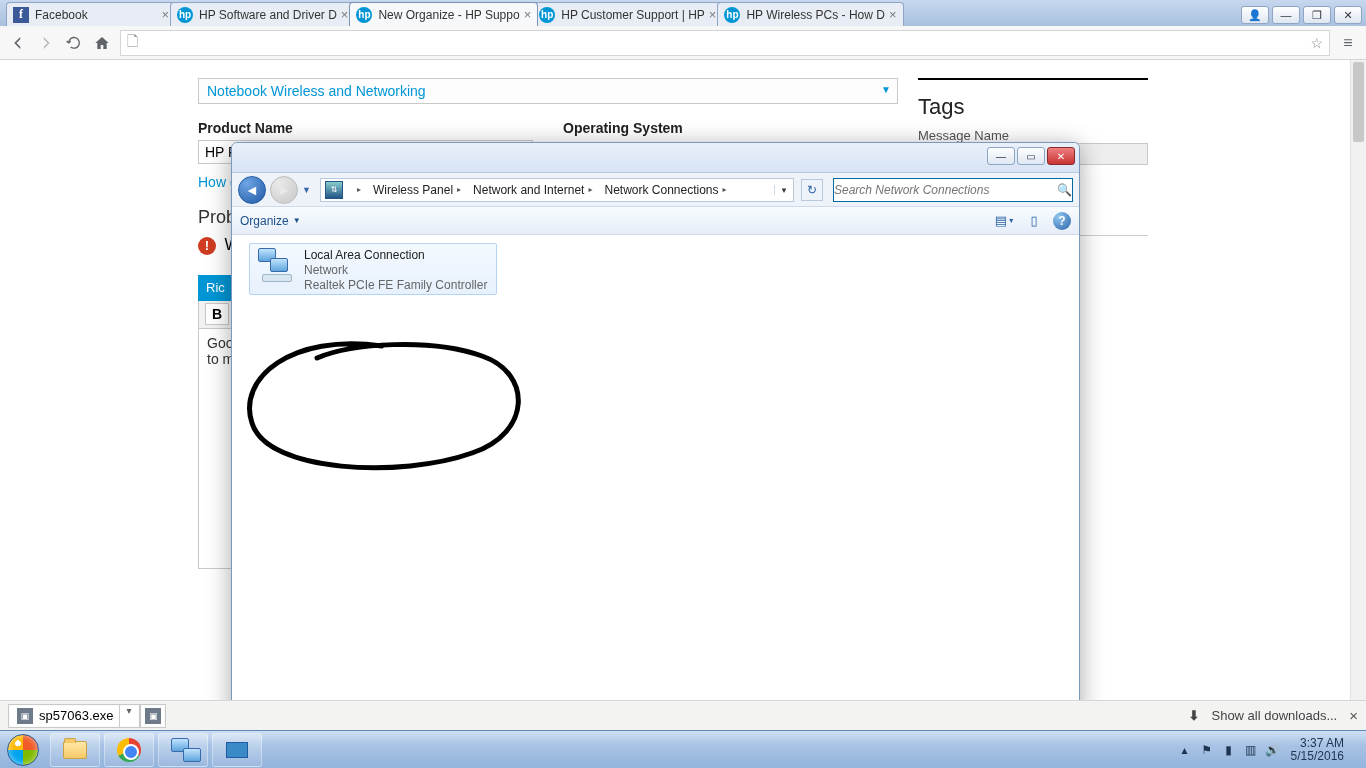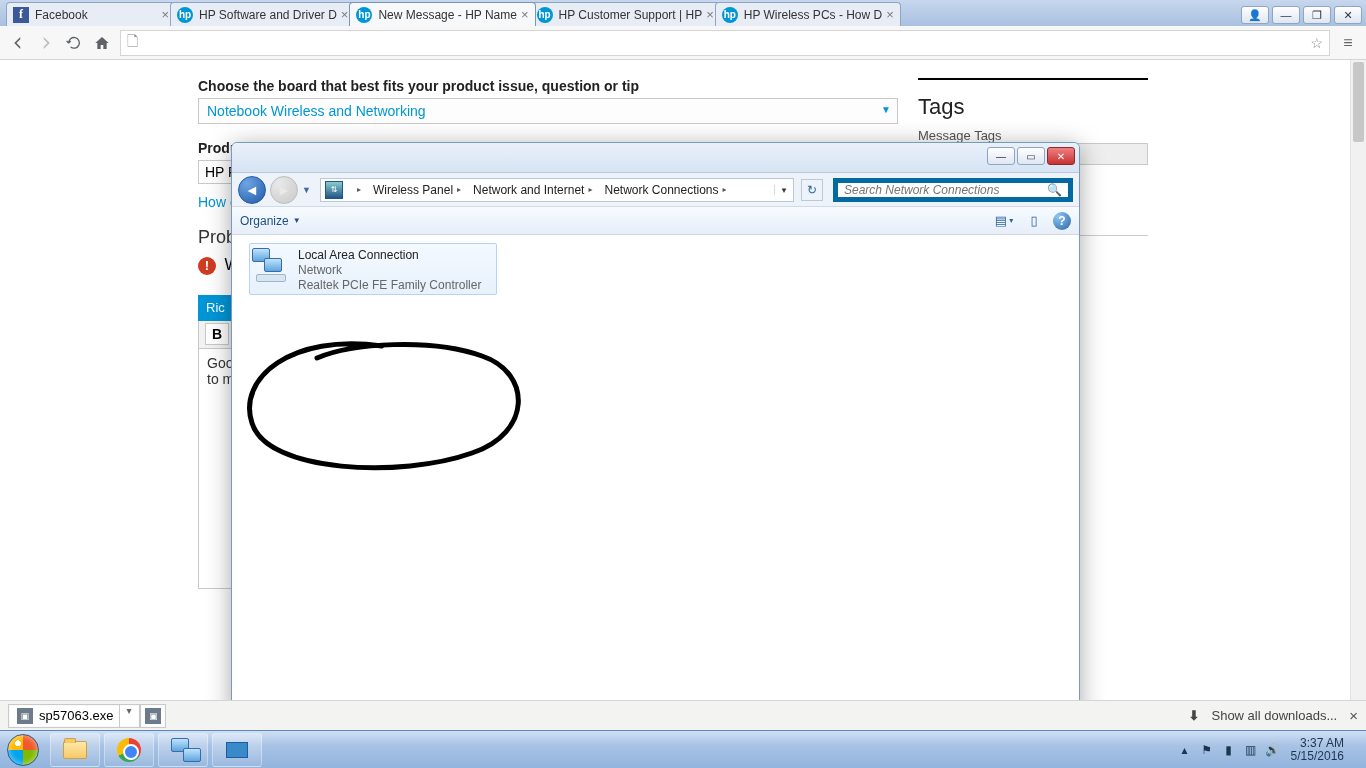--- a/index.html
+++ b/index.html
@@ -59,32 +59,32 @@
   .circ-btn { width:28px; height:28px; border-radius:50%; background:radial-gradient(circle at 30% 25%,#6fa5e4,#1f5aa6); border:1px solid #1f5aa6; display:flex; align-items:center; justify-content:center; color:#fff; font-size:14px;}
   .circ-btn.disabled { background:radial-gradient(circle at 30% 25%,#e9e9e9,#c9c9c9); border-color:#bdbdbd; color:#e9e9e9;}
   .circ-dd { width:14px; color:#3a6aa9; font-size:9px;}
   .breadcrumb-box { flex:1; height:24px; border:1px solid #b9c8db; background:#fff; display:flex; align-items:center; font-size:12px; color:#222;}
   .bc-seg { padding:0 6px; display:flex; align-items:center; height:100%;}
   .bc-seg .arr { margin-left:4px; font-size:8px; color:#555;}
   .bc-app { width:18px; height:18px; margin:0 4px; background:linear-gradient(#8cc,#258); border:1px solid #258; display:flex; align-items:center; justify-content:center; font-size:8px; color:#fff;}
   .bc-right { margin-left:auto; display:flex; align-items:center; border-left:1px solid #cfd9e8;}
   .bc-dd { width:18px; text-align:center; font-size:9px; color:#333;}
   .bc-refresh { width:22px; height:22px; border:1px solid #b9c8db; margin-left:3px; color:#2a63a7; display:flex; align-items:center; justify-content:center; font-size:12px;}
-  .search-box { width:240px; height:24px; border:5px solid #0369a1; background:#fff; margin-left:6px; display:flex; align-items:center; padding:0 6px; font-size:12px;}
+  .search-box { width:240px; height:24px; border:1px solid #0369a1; background:#fff; margin-left:6px; display:flex; align-items:center; padding:0 0; font-size:12px;}
   .search-box input { border:none; flex:1; font-style:italic; color:#888; font-size:12px; outline:none;}
   .search-ic { color:#2a63a7; }
 
   .exp-cmd { height:28px; background:linear-gradient(#f7fbff,#e6eef8); border-bottom:1px solid #cfd9e8; display:flex; align-items:center; padding:0 8px;}
   .organize { color:#1d4f87; font-size:12px; display:flex; align-items:center; gap:4px;}
   .cmd-right { margin-left:auto; display:flex; align-items:center; gap:8px;}
   .cmd-btn { width:22px; height:20px; border:1px solid transparent; display:flex; align-items:center; justify-content:center; color:#2a63a7; font-size:13px;}
   .cmd-help { width:18px; height:18px; border-radius:50%; background:radial-gradient(circle at 30% 25%,#8fc7f2,#2a63a7); color:#fff; font-size:12px; font-weight:bold; display:flex; align-items:center; justify-content:center;}
 
   .exp-body { position:absolute; top:94px; left:1px; right:1px; bottom:1px; background:#fff;}
-  .conn-item { position:absolute; left:16px; top:6px; width:248px; height:52px; border:1px solid #b7d3f3; background:linear-gradient(#f4f9ff,#e7f1fc); display:flex; padding:4px 2px; border-radius:2px;}
+  .conn-item { position:absolute; left:16px; top:6px; width:248px; height:52px; border:1px solid #b7d3f3; background:linear-gradient(#f4f9ff,#e7f1fc); display:flex; padding:4px 8px; border-radius:2px;}
   .conn-ic { width:40px; height:40px; margin-right:6px; position:relative;}
   .mon { position:absolute; width:18px; height:14px; background:linear-gradient(#bfe3ff,#5ea5dd); border:1px solid #3a6aa9; border-radius:2px;}
   .mon.a { left:0; top:0;}
   .mon.b { left:12px; top:10px;}
   .plug { position:absolute; left:4px; top:26px; width:30px; height:8px; background:#d8e6f2; border:1px solid #9fb5c9; border-radius:2px;}
   .conn-text { font-size:12px; line-height:15px; color:#222;}
   .conn-text .sub { color:#666;}
 
   
   .annotation { position:absolute; left:232px; top:338px; pointer-events:none;}
@@ -135,21 +135,21 @@
     <span class="favicon">
         <span class="hp-ic">hp</span>
       </span>
     <span class="title">HP Software and Driver D</span>
     <span class="tab-close">×</span>
   </div>
   <div class="tab active">
     <span class="favicon">
         <span class="hp-ic">hp</span>
       </span>
-    <span class="title">New Message - HP Name</span>
+    <span class="title">New Organize - HP Suppo</span>
     <span class="tab-close">×</span>
   </div>
   <div class="tab">
     <span class="favicon">
         <span class="hp-ic">hp</span>
       </span>
     <span class="title">HP Customer Support | HP</span>
     <span class="tab-close">×</span>
   </div>
   <div class="tab">
@@ -191,21 +191,20 @@
   <div class="omnibox">
     <span class="page-ic">🗋</span>
     <span class="star">☆</span>
   </div>
   <span class="menu-btn">≡</span>
 </div>
 
 <div class="page-area">
  <div class="page-inner">
   <div class="main-col">
-    <div class="field-label">Choose the board that best fits your product issue, question or tip</div>
     <div class="select-box">
       <span>Notebook Wireless and Networking</span>
       <span class="dd-arrow">▼</span>
     </div>
     <div class="two-col">
       <div>
         <div class="field-label">Product Name</div>
         <input class="hp-input" value="HP Pa" style="">
         <span class="link">How d</span>
       </div>
@@ -227,21 +226,21 @@
       <div class="bold-btn">B</div>
     </div>
     <div class="editor-body">
       <div>Good</div>
       <div>to ma</div>
     </div>
   </div>
   <div class="side-col">
     <div class="divider"></div>
     <div class="heading-tags">Tags</div>
-    <div style="font-size:13px;color:#555;margin-top:6px">Message Tags</div>
+    <div style="font-size:13px;color:#555;margin-top:6px">Message Name</div>
     <input class="side-input" style="">
     <div class="hr-thin"></div>
   </div>
  </div>
 </div>
 <div class="page-scroll">
     <div class="thumb"></div>
   </div>
 
 <div class="explorer">

